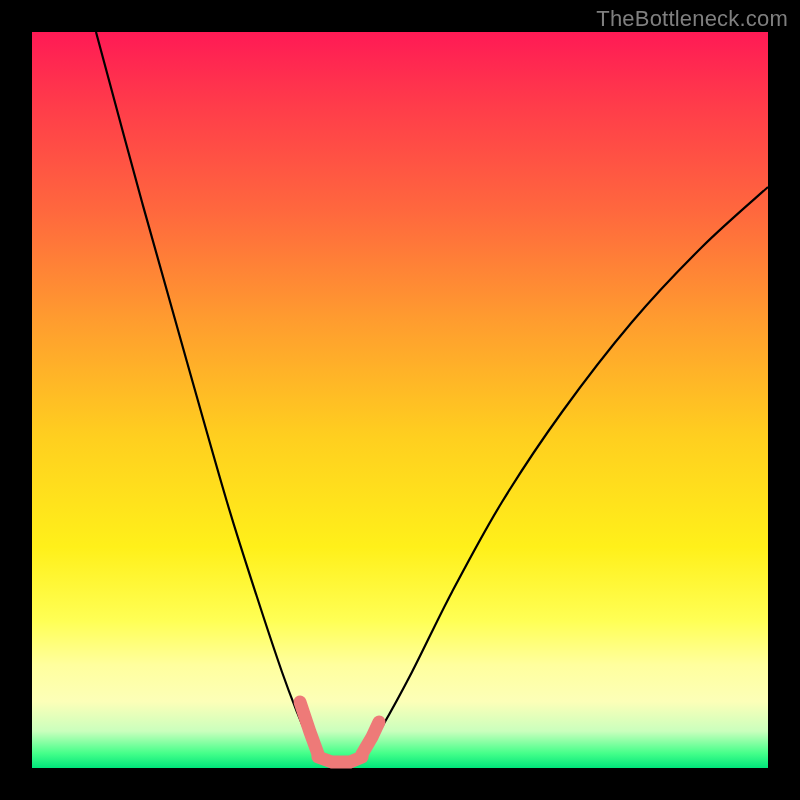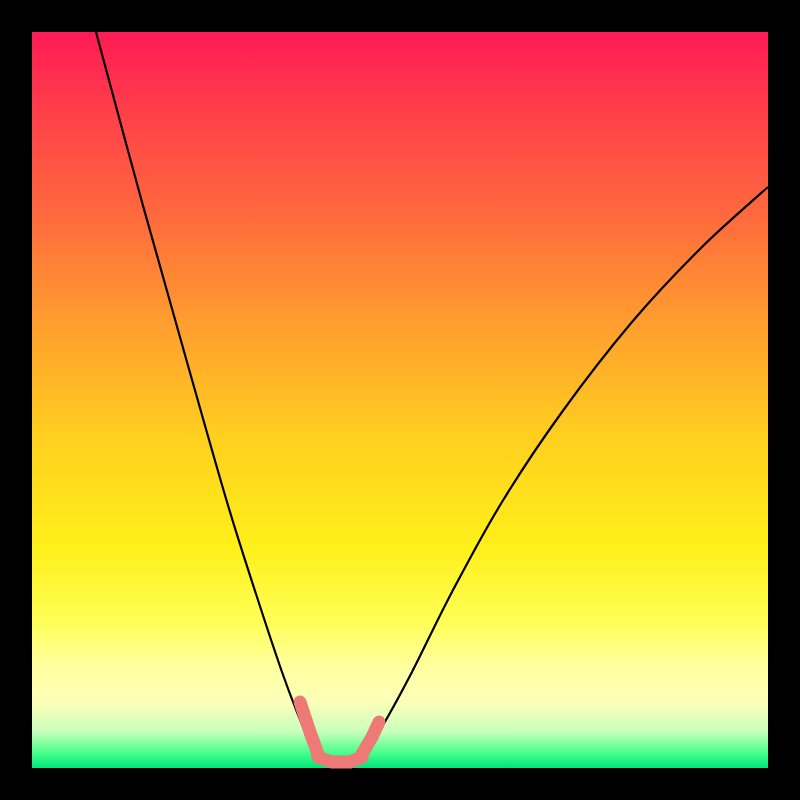--- a/index.html
+++ b/index.html
@@ -55,20 +55,21 @@
     left: 0;
     top: 0;
     width: 736px;
     height: 736px;
     overflow: visible;
   }
 </style>
 </head>
 <body>
 <div class="outer">
+  <div class="watermark">TheBottleneck.com</div>
 
   <div class="plot-area">
     <svg class="curves" viewBox="0 0 736 736" preserveAspectRatio="none">
 
       <path id="main-curve" d="M 64 0 C 71.66666666666667 28.333333333333332, 94.83333333333333 115, 110 170 C 125.16666666666667 225, 140.83333333333334 280, 155 330 C 169.16666666666666 380, 183.33333333333334 430.8333333333333, 195 470 C 206.66666666666666 509.1666666666667, 215.83333333333334 536.6666666666666, 225 565 C 234.16666666666666 593.3333333333334, 243.33333333333334 620.8333333333334, 250 640 C 256.6666666666667 659.1666666666666, 260.8333333333333 669.5, 265 680 C 269.1666666666667 690.5, 272 696.6666666666666, 275 703 C 278 709.3333333333334, 280.5 714.1666666666666, 283 718 C 285.5 721.8333333333334, 287.1666666666667 724, 290 726 C 292.8333333333333 728, 295.3333333333333 729.3333333333334, 300 730 C 304.6666666666667 730.6666666666666, 312.1666666666667 732, 318 730 C 323.8333333333333 728, 329.6666666666667 723.8333333333334, 335 718 C 340.3333333333333 712.1666666666666, 342.5 708, 350 695 C 357.5 682, 368.3333333333333 662.5, 380 640 C 391.6666666666667 617.5, 405 588.3333333333334, 420 560 C 435 531.6666666666666, 451.6666666666667 500, 470 470 C 488.3333333333333 440, 508.3333333333333 410, 530 380 C 551.6666666666666 350, 576.6666666666666 317.5, 600 290 C 623.3333333333334 262.5, 647.3333333333334 237.5, 670 215 C 692.6666666666666 192.5, 725 165, 736 155" fill="none" stroke="#000000" stroke-width="2.2"></path>
 
       <path id="marker-left" d="M 268 670 L 278 700 L 286 722" fill="none" stroke="#ee7a78" stroke-width="13" stroke-linecap="round"></path>
       <path id="marker-bottom" d="M 286 725 L 300 730 L 318 730 L 330 725" fill="none" stroke="#ee7a78" stroke-width="13" stroke-linecap="round"></path>
       <path id="marker-right" d="M 330 722 L 340 705 L 347 690" fill="none" stroke="#ee7a78" stroke-width="13" stroke-linecap="round"></path>
     </svg>

